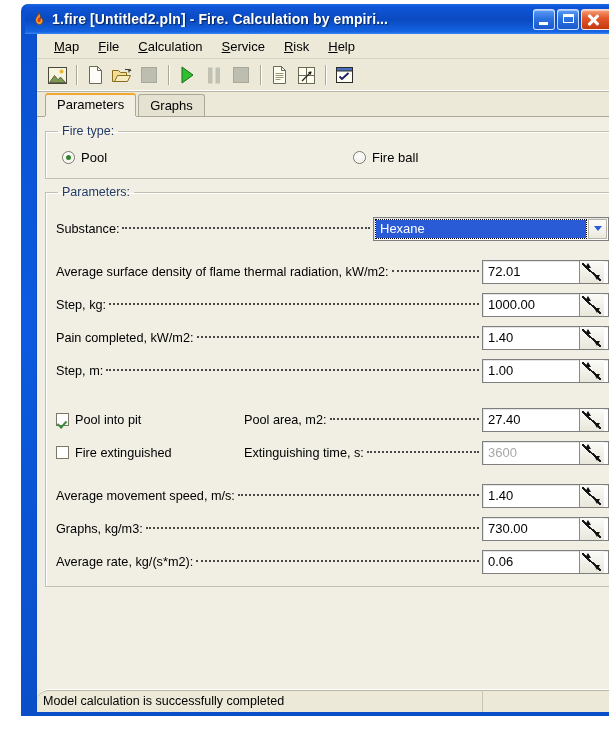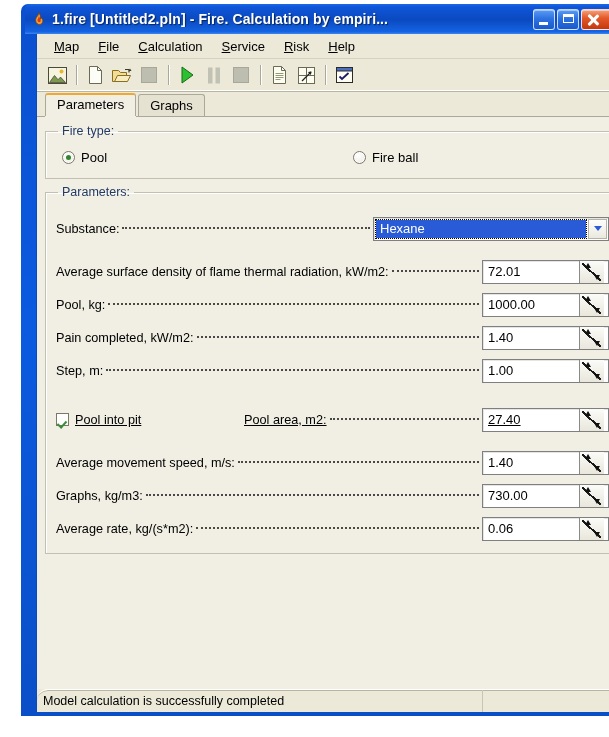--- a/index.html
+++ b/index.html
@@ -198,21 +198,21 @@
     border:1px solid #b6b3a4;box-sizing:border-box;
     display:flex;align-items:center;justify-content:center;
   }
   .combo .arrow::after{
     content:"";width:0;height:0;border-left:4.5px solid transparent;
     border-right:4.5px solid transparent;border-top:5px solid #2a5bd7;
   }
 
   
   .chk-block{margin-top:6px;}
-  .chk-row{display:flex;align-items:center;height:33px;text-decoration:underline;}
+  .chk-row{display:flex;align-items:center;height:33px;}
   .chk{
     display:flex;align-items:center;font-size:12.7px;color:#000;
     width:188px;flex:none;cursor:default;
   }
   .chk .box{
     width:13px;height:13px;box-sizing:border-box;border:1px solid #7b7868;
     background:#ffffff;margin-right:6px;position:relative;flex:none;
     box-shadow:inset 0 0 0 1px #fff, inset 1px 1px 0 rgba(0,0,0,.08);
   }
   .chk .box.on::after{
@@ -393,21 +393,21 @@
               <input type="text" value="72.01" style="">
               <span class="spin">
                 <span class="slash"></span>
                   <span class="ar up"></span>
                   <span class="ar dn"></span>
               </span>
             </div>
           </div>
 
           <div class="prow">
-            <span class="plabel">Pool, kg:</span>
+            <span class="plabel">Step, kg:</span>
             <span class="leader"></span>
             <div class="field">
               <input type="text" value="1000.00" style="">
               <span class="spin">
                 <span class="slash"></span>
                   <span class="ar up"></span>
                   <span class="ar dn"></span>
               </span>
             </div>
           </div>
@@ -451,20 +451,36 @@
               <div class="field">
                 <input type="text" value="27.40" style="">
                 <span class="spin">
                   <span class="slash"></span>
                     <span class="ar up"></span>
                     <span class="ar dn"></span>
                 </span>
               </div>
             </div>
 
+            <div class="chk-row">
+              <label class="chk">
+                <span class="box"></span>
+                <span>Fire extinguished</span>
+              </label>
+              <span class="plabel">Extinguishing time, s:</span>
+              <span class="leader"></span>
+              <div class="field">
+                <input type="text" class="disabled" value="3600" style="">
+                <span class="spin">
+                  <span class="slash"></span>
+                    <span class="ar up"></span>
+                    <span class="ar dn"></span>
+                </span>
+              </div>
+            </div>
           </div>
 
           <div class="spacer"></div>
 
           <div class="prow">
             <span class="plabel">Average movement speed, m/s:</span>
             <span class="leader"></span>
             <div class="field">
               <input type="text" value="1.40" style="">
               <span class="spin">

